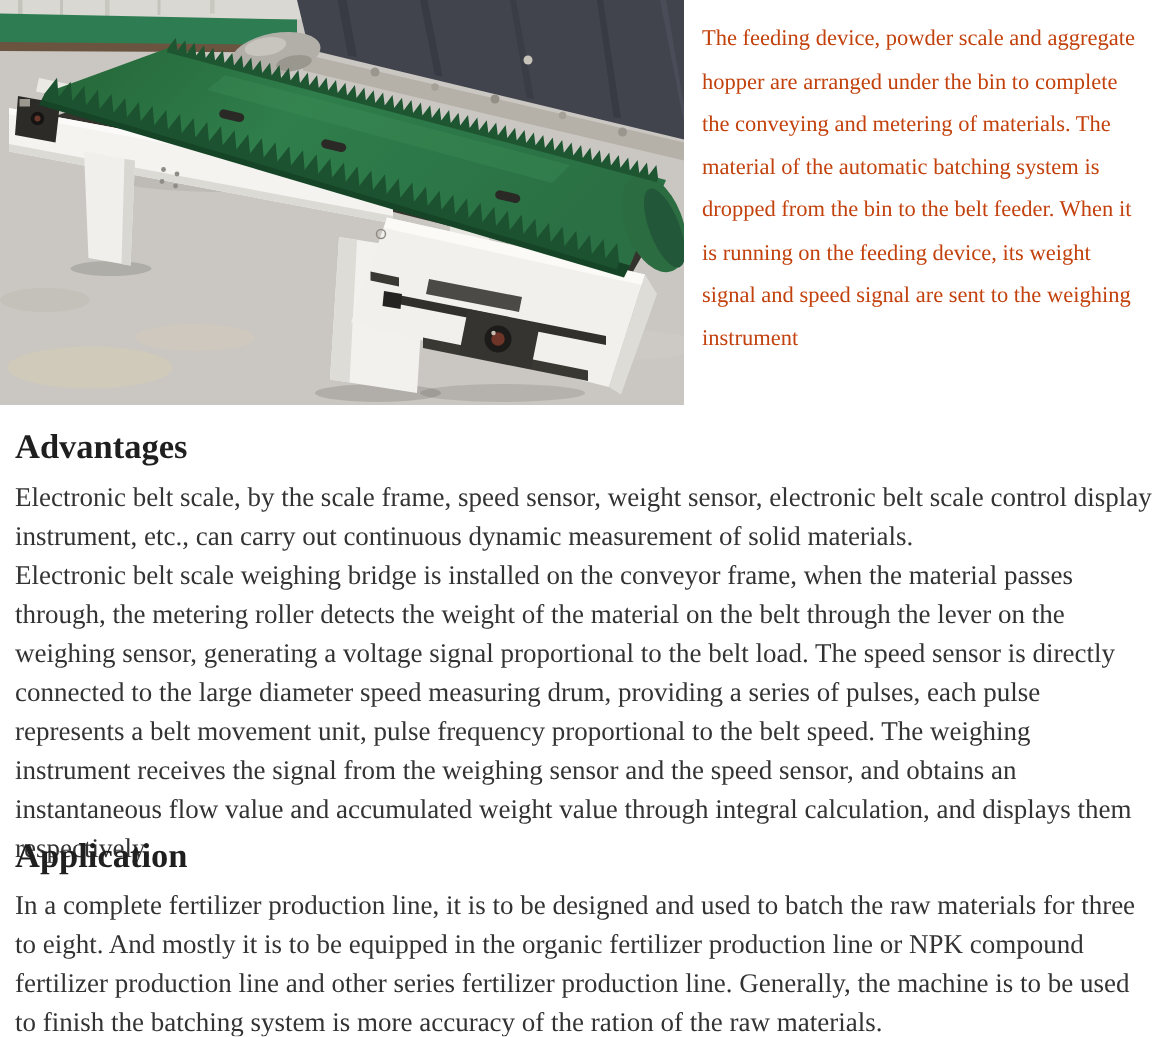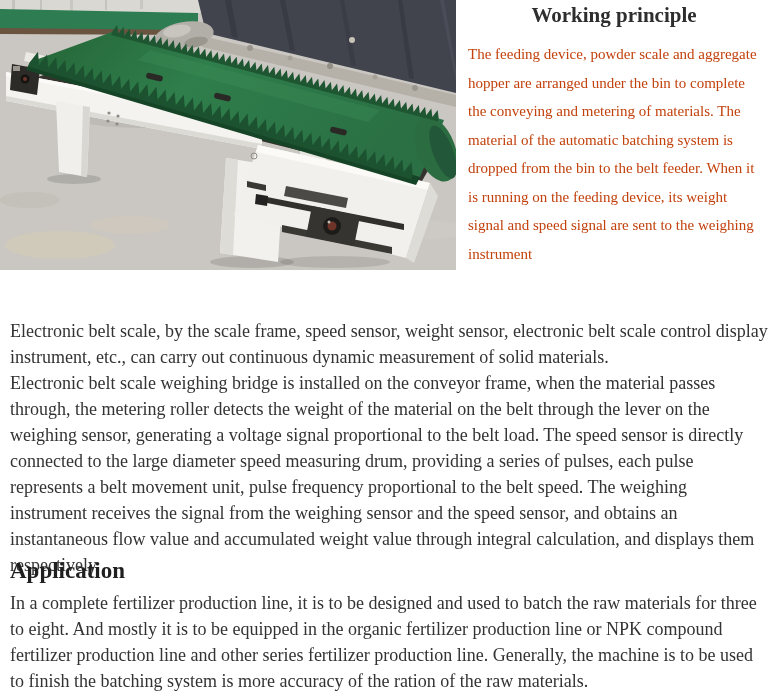--- a/index.html
+++ b/index.html
@@ -150,24 +150,24 @@
         <circle cx="109" cy="113" r="1.6" fill="#8f8c85"></circle>
         <circle cx="118" cy="116" r="1.6" fill="#8f8c85"></circle>
         <circle cx="108" cy="121" r="1.6" fill="#8f8c85"></circle>
         <circle cx="117" cy="124" r="1.6" fill="#8f8c85"></circle>
         <circle cx="254" cy="156" r="3" fill="none" stroke="#8f8c85" stroke-width="1"></circle>
       </g>
     </svg>
   </div>
 
   <div class="right-col">
-    <h2>Working principle</h2>
     <p>The feeding device, powder scale and aggregate hopper are arranged under the bin to complete the conveying and metering of materials. The material of the automatic batching system is dropped from the bin to the belt feeder. When it is running on the feeding device, its weight signal and speed signal are sent to the weighing instrument</p>
   </div>
 
+  <h2 class="h-section h-adv">Advantages</h2>
   <div class="body-block adv">
     <p>Electronic belt scale, by the scale frame, speed sensor, weight sensor, electronic belt scale control display instrument, etc., can carry out continuous dynamic measurement of solid materials.</p>
     <p>Electronic belt scale weighing bridge is installed on the conveyor frame, when the material passes through, the metering roller detects the weight of the material on the belt through the lever on the weighing sensor, generating a voltage signal proportional to the belt load. The speed sensor is directly connected to the large diameter speed measuring drum, providing a series of pulses, each pulse represents a belt movement unit, pulse frequency proportional to the belt speed. The weighing instrument receives the signal from the weighing sensor and the speed sensor, and obtains an instantaneous flow value and accumulated weight value through integral calculation, and displays them respectively.</p>
   </div>
 
   <h2 class="h-section h-app">Application</h2>
   <p class="body-block app">In a complete fertilizer production line, it is to be designed and used to batch the raw materials for three to eight. And mostly it is to be equipped in the organic fertilizer production line or NPK compound fertilizer production line and other series fertilizer production line. Generally, the machine is to be used to finish the batching system is more accuracy of the ration of the raw materials.</p>
 
 </div>
 

